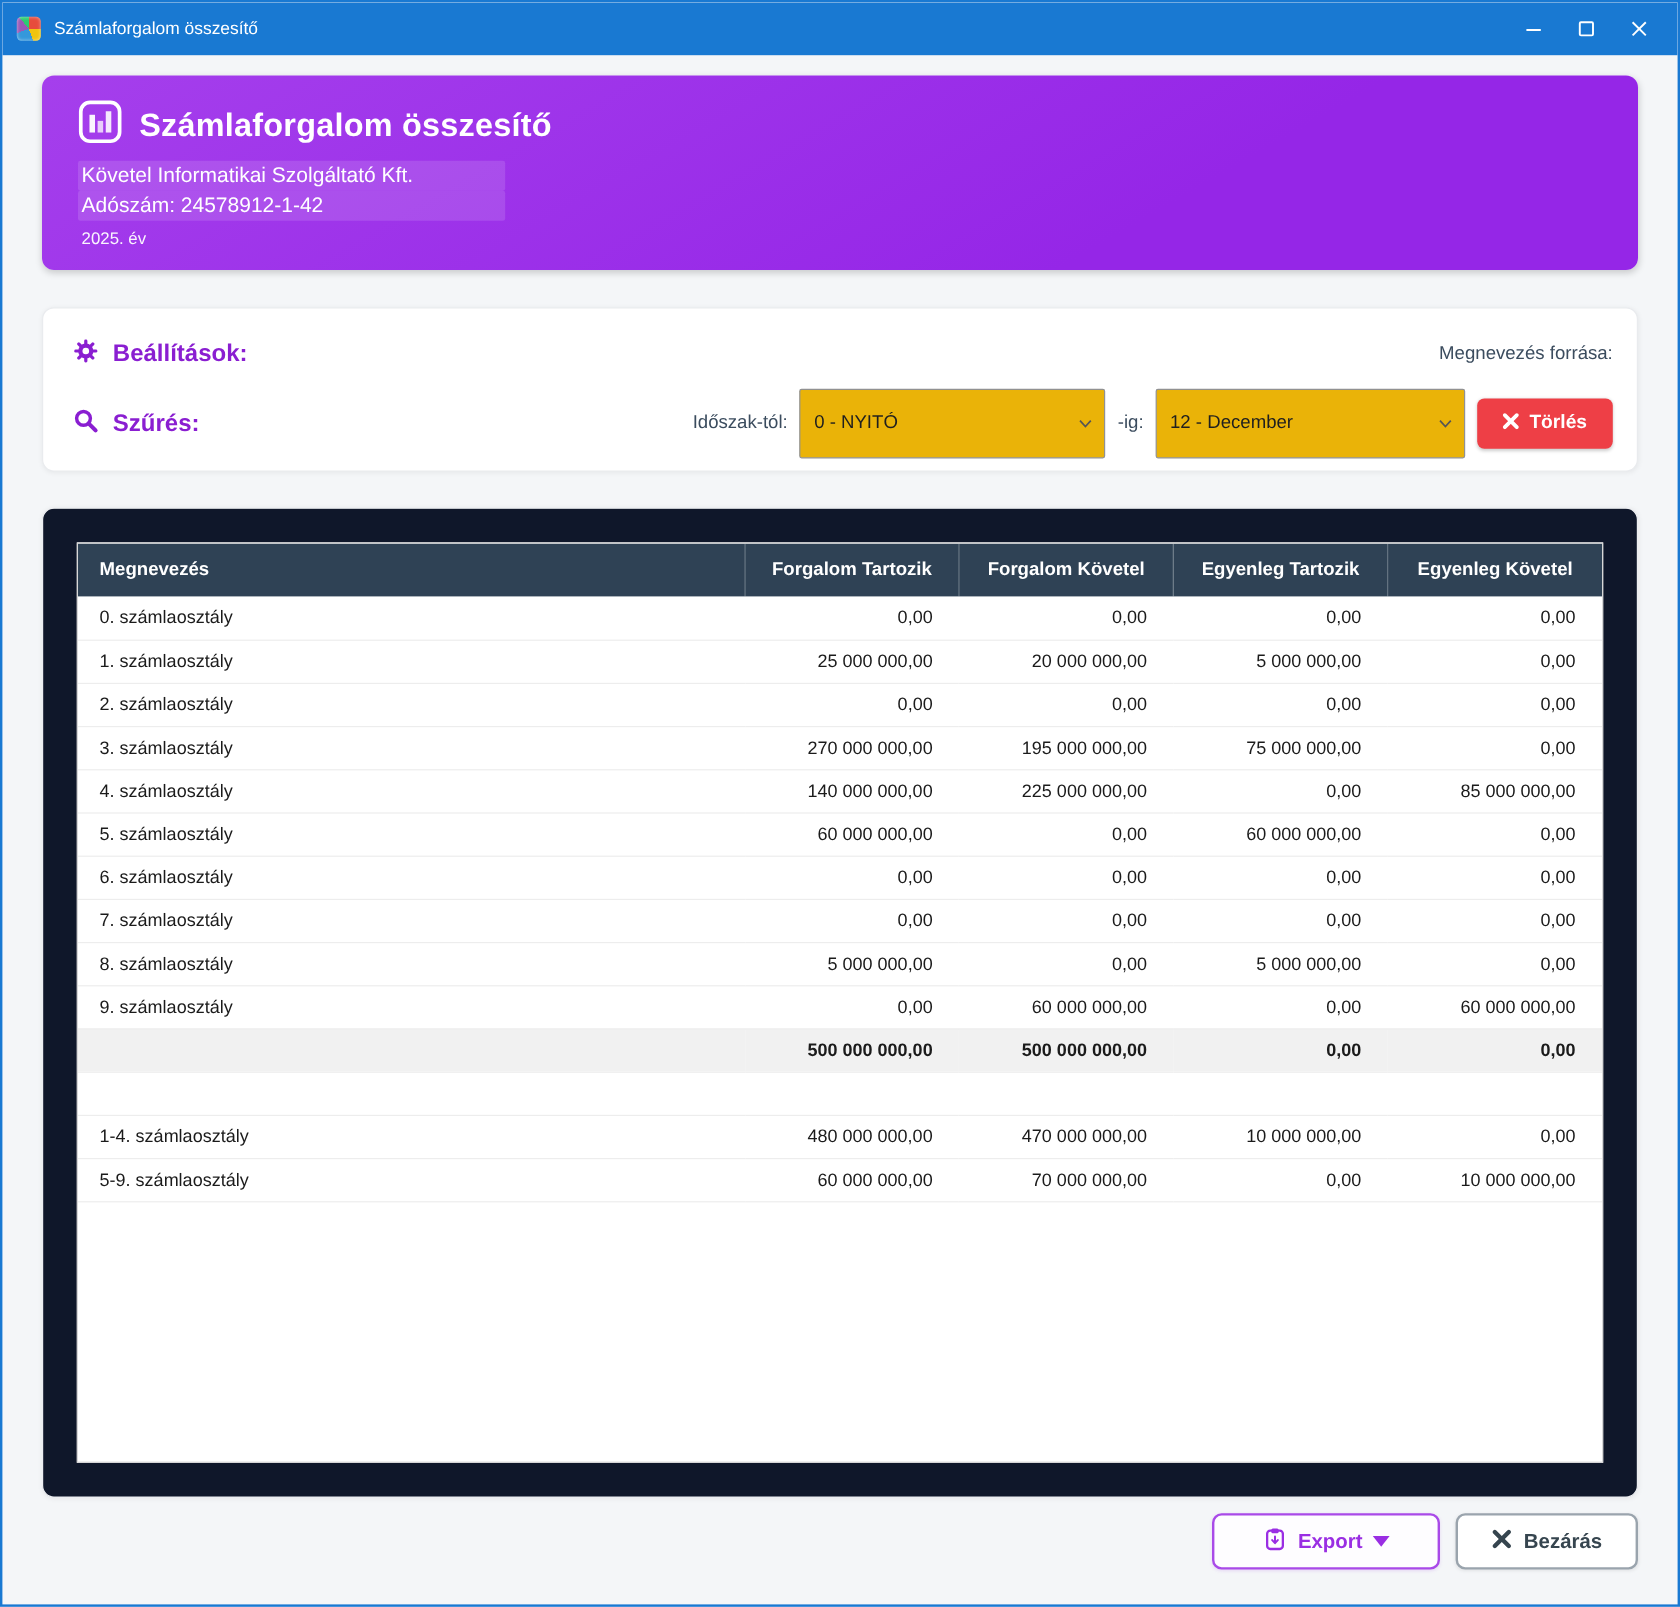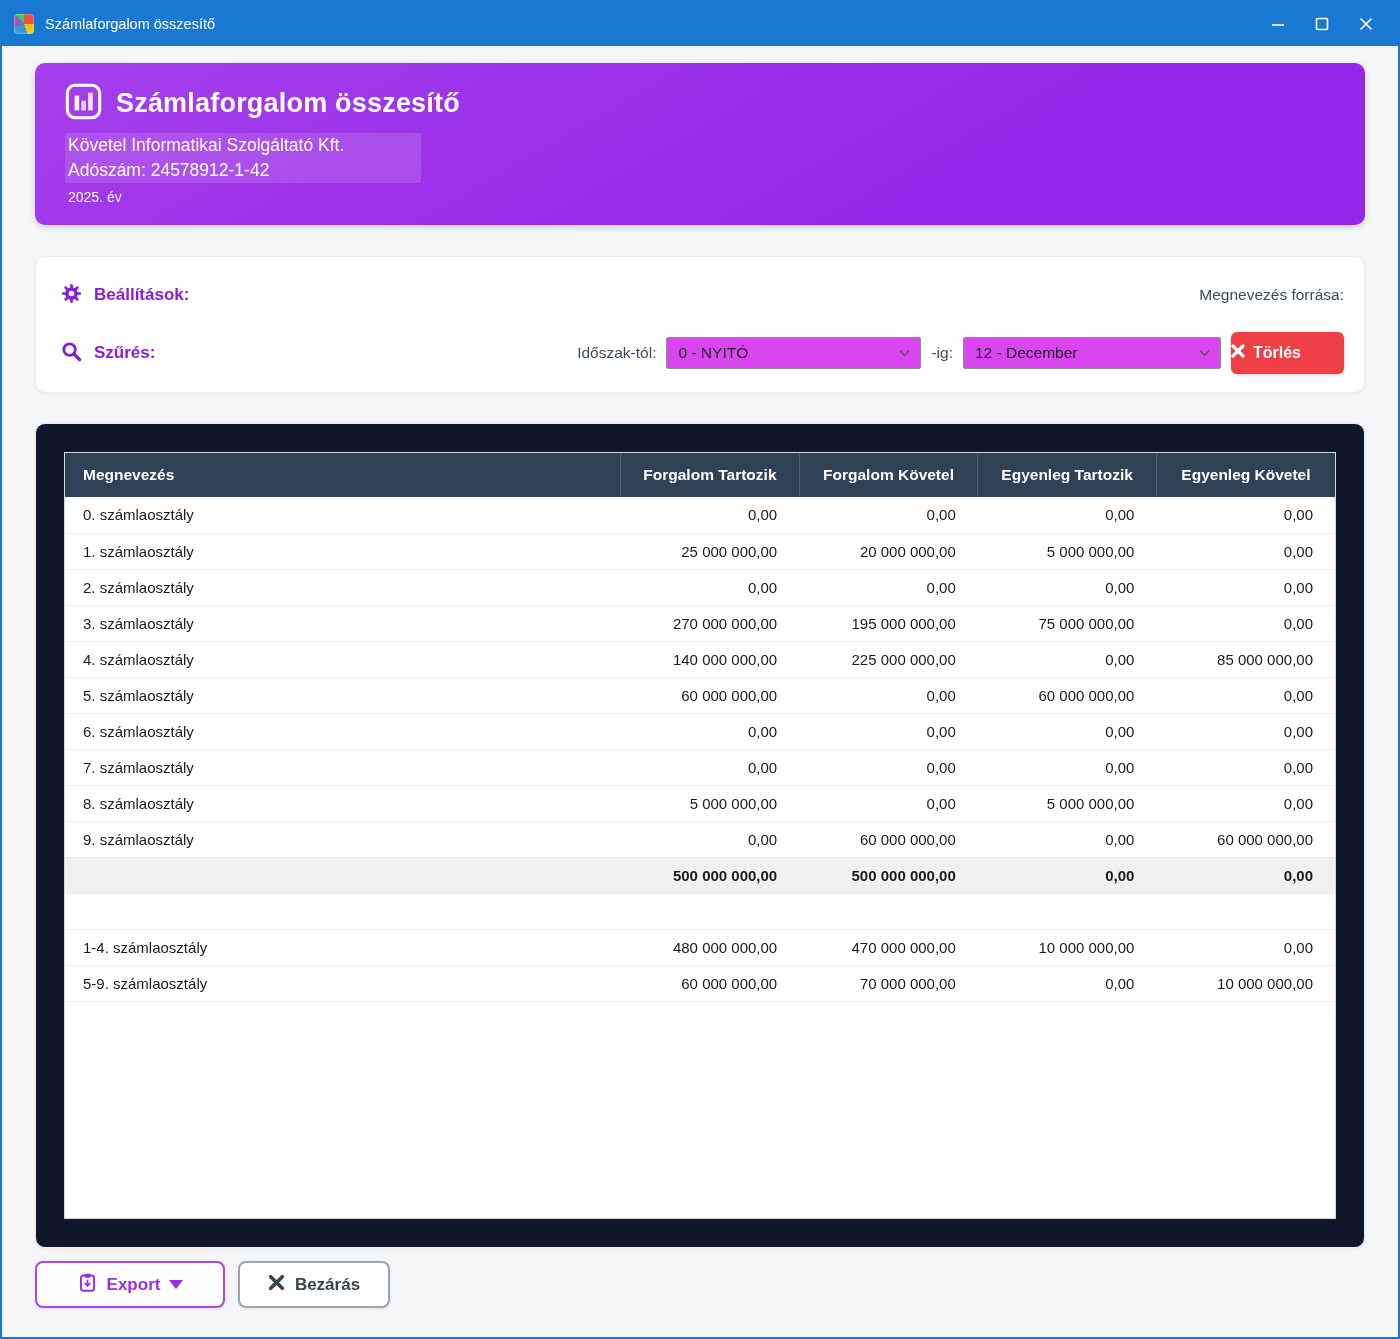--- a/index.html
+++ b/index.html
@@ -72,45 +72,45 @@
     border:1px solid #e9ebee;
     border-radius:10px;
     box-shadow:0 1px 4px rgba(0,0,0,.06);
     padding:17px 20px 0 24px;
     overflow:hidden;
   }
   .settings-row{display:flex;align-items:center;justify-content:space-between;}
   .row-1{height:42px;}
   .row-2{height:46px;margin-top:14px;}
   .section-label-group{display:flex;align-items:center;gap:11px;}
-  .section-label{font-size:17px;font-weight:bold;color:var(--accent-purple);}
+  .section-label{font-size:20px;font-weight:bold;color:var(--accent-purple);}
   .form-group{display:flex;align-items:center;gap:10px;}
   .form-label{font-size:15.5px;color:var(--label-color);}
   .select{
     border:1px solid #979797;
     background:#fbfbfb;
     border-radius:2px;
     display:flex;align-items:center;justify-content:space-between;
     padding:0 10px 0 11px;
     font-size:15.5px;color:#1f1f1f;
     cursor:pointer;
     white-space:nowrap;
   }
   .select-source{width:388px;height:33px;}
-  .select-period{height:32px;background:#d946ef;border-color:#919191;}
+  .select-period{height:58px;background:#eab308;border-color:#919191;}
   .select-from{width:255px;}
   .select-to{width:258px;}
   .chevron{display:flex;align-items:center;}
   .danger-btn{
     width:113px;height:42px;
     background:var(--danger-red);
     border:none;border-radius:6px;
     color:#fff;font-size:16px;font-weight:bold;
     font-family:"Liberation Sans", sans-serif;
-    display:flex;align-items:center;justify-content:flex-start;gap:8px;
+    display:flex;align-items:center;justify-content:center;gap:8px;
     cursor:pointer;
     box-shadow:0 1px 3px rgba(0,0,0,.2);
   }
   
   .table-card{
     margin-top:30px;
     height:825px;
     background:#0f172a;
     border:1px solid #eceef1;
     border-radius:10px;
@@ -141,21 +141,21 @@
     text-align:right;
     padding-right:22px;
     white-space:nowrap;
   }
   tbody td.name{text-align:left;padding-left:18px;padding-right:4px;}
   tr.total td{background:#f1f1f1;font-weight:bold;}
   tr.spacer td{background:#fff;}
   
   .footer{
     margin-top:13px;
-    display:flex;justify-content:flex-start;align-items:center;gap:13px;
+    display:flex;justify-content:flex-end;align-items:center;gap:13px;
   }
   .export-btn{
     width:190px;height:47px;
     background:#fefdff;
     border:2px solid #a94ae8;border-radius:8px;
     color:#9a2ee3;font-size:17px;font-weight:bold;
     font-family:"Liberation Sans", sans-serif;
     display:flex;align-items:center;justify-content:center;gap:9px;
     cursor:pointer;
     box-shadow:0 1px 3px rgba(150,50,220,.15);

